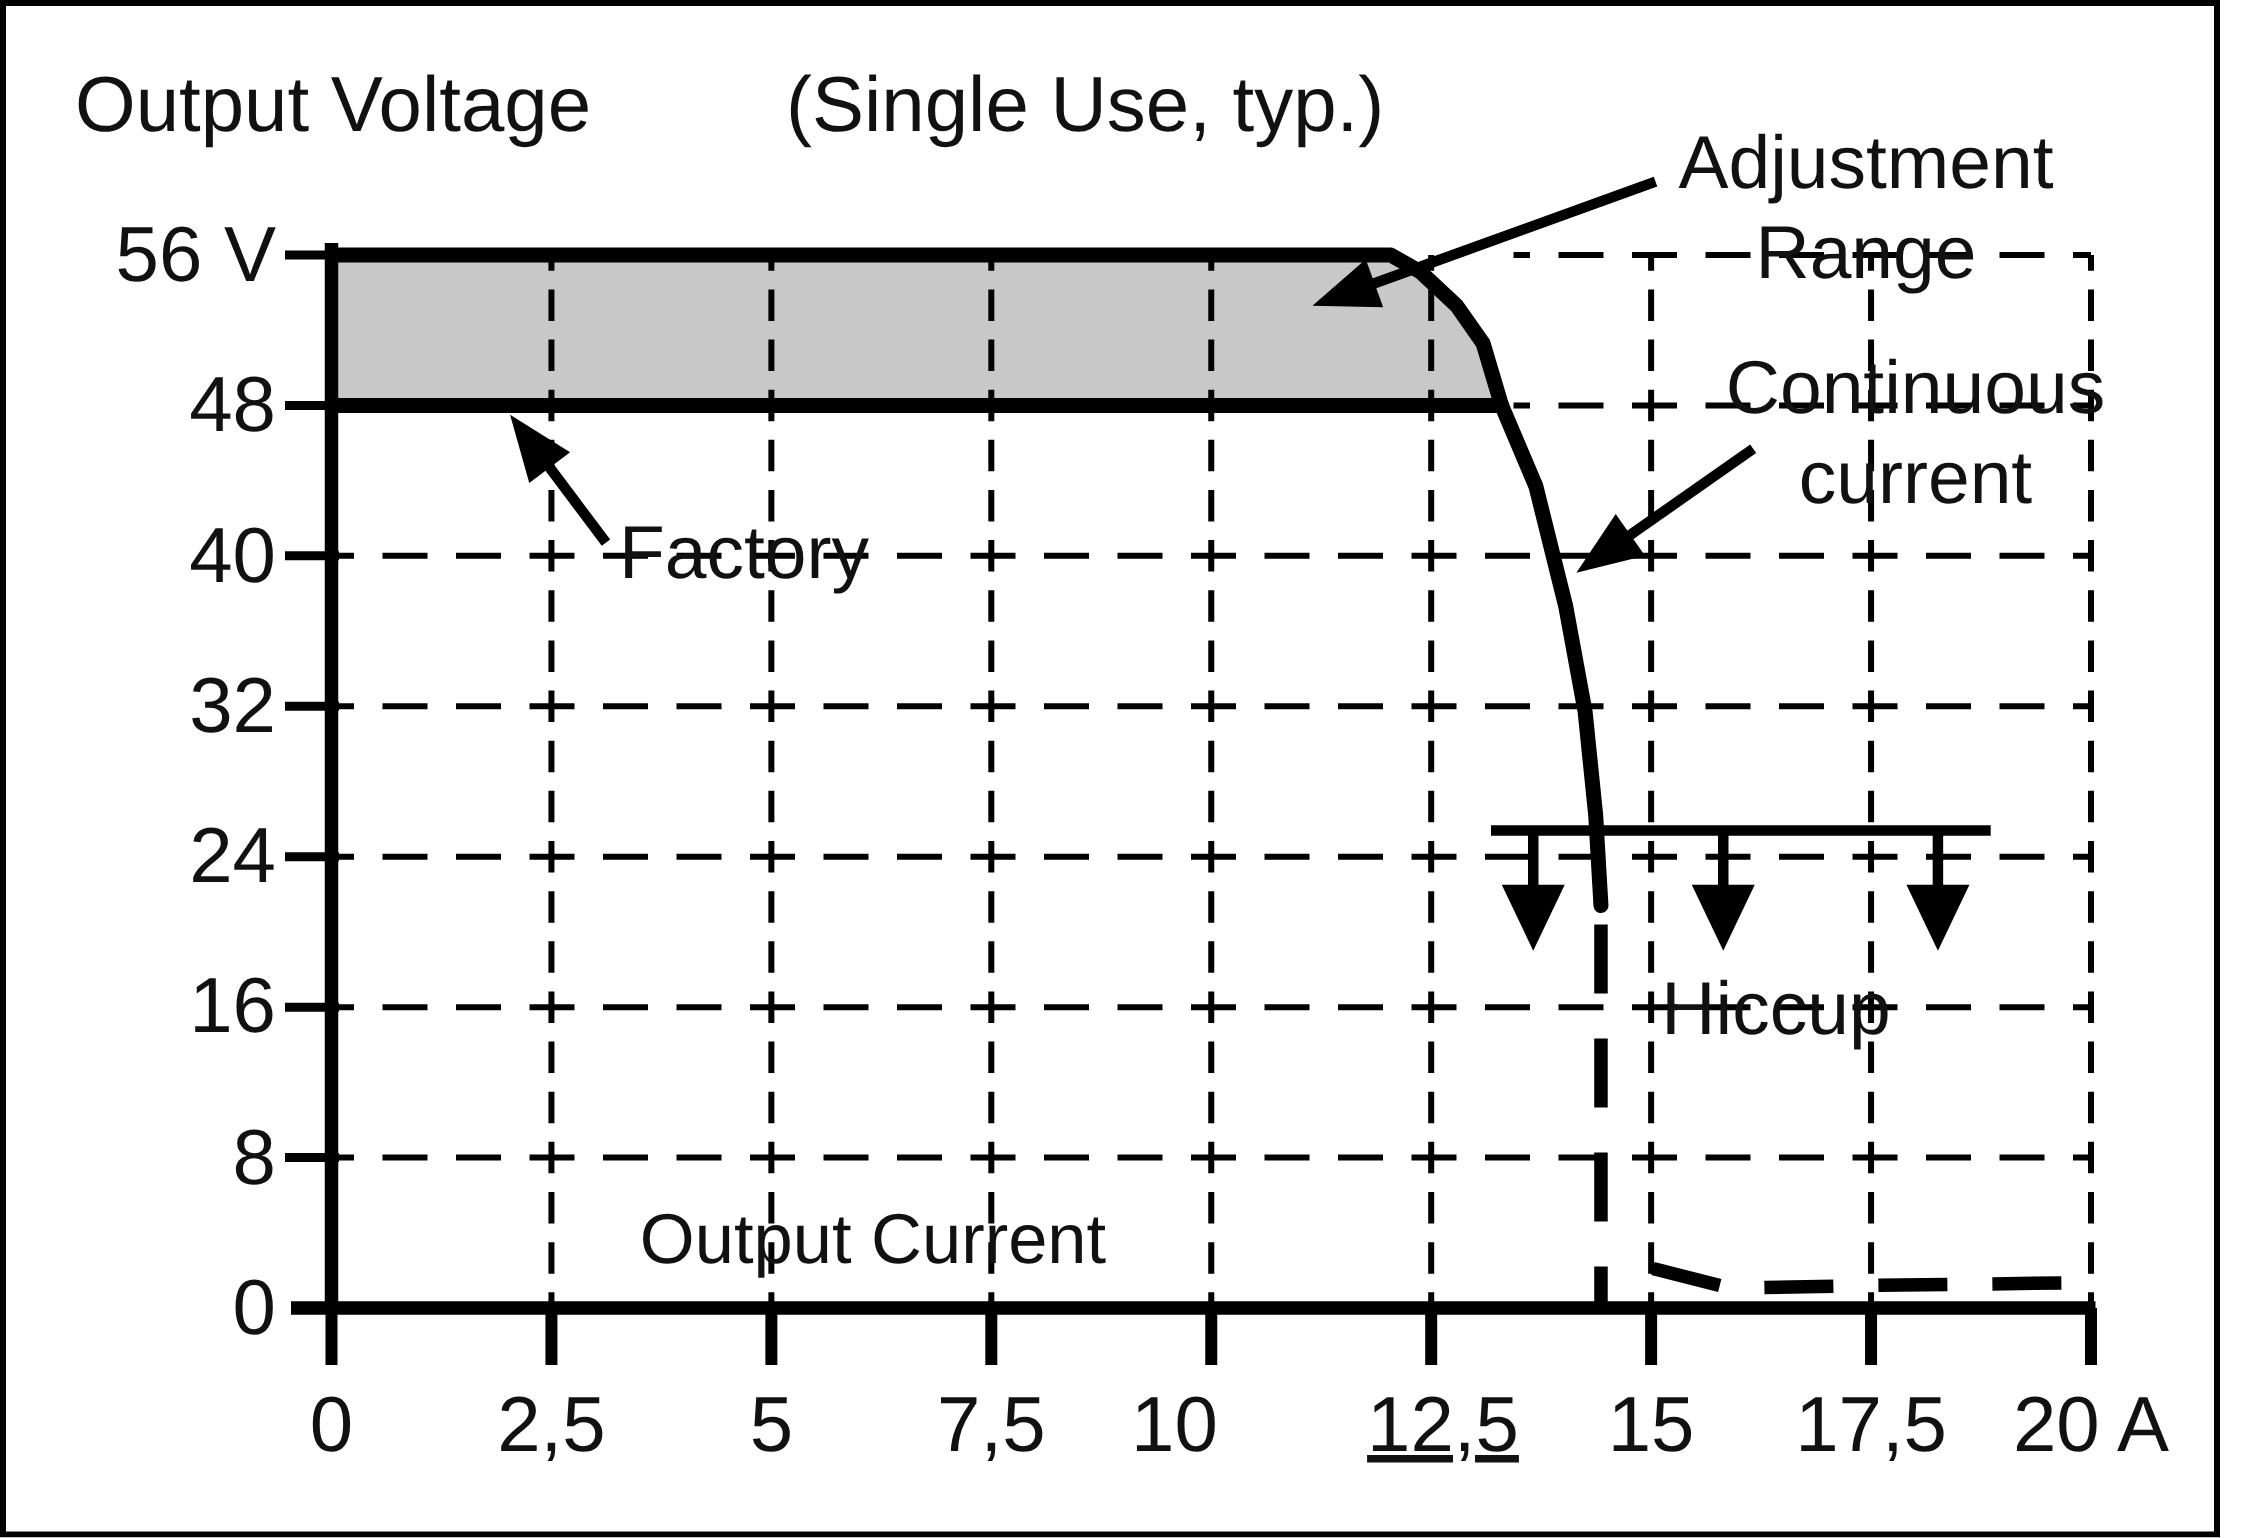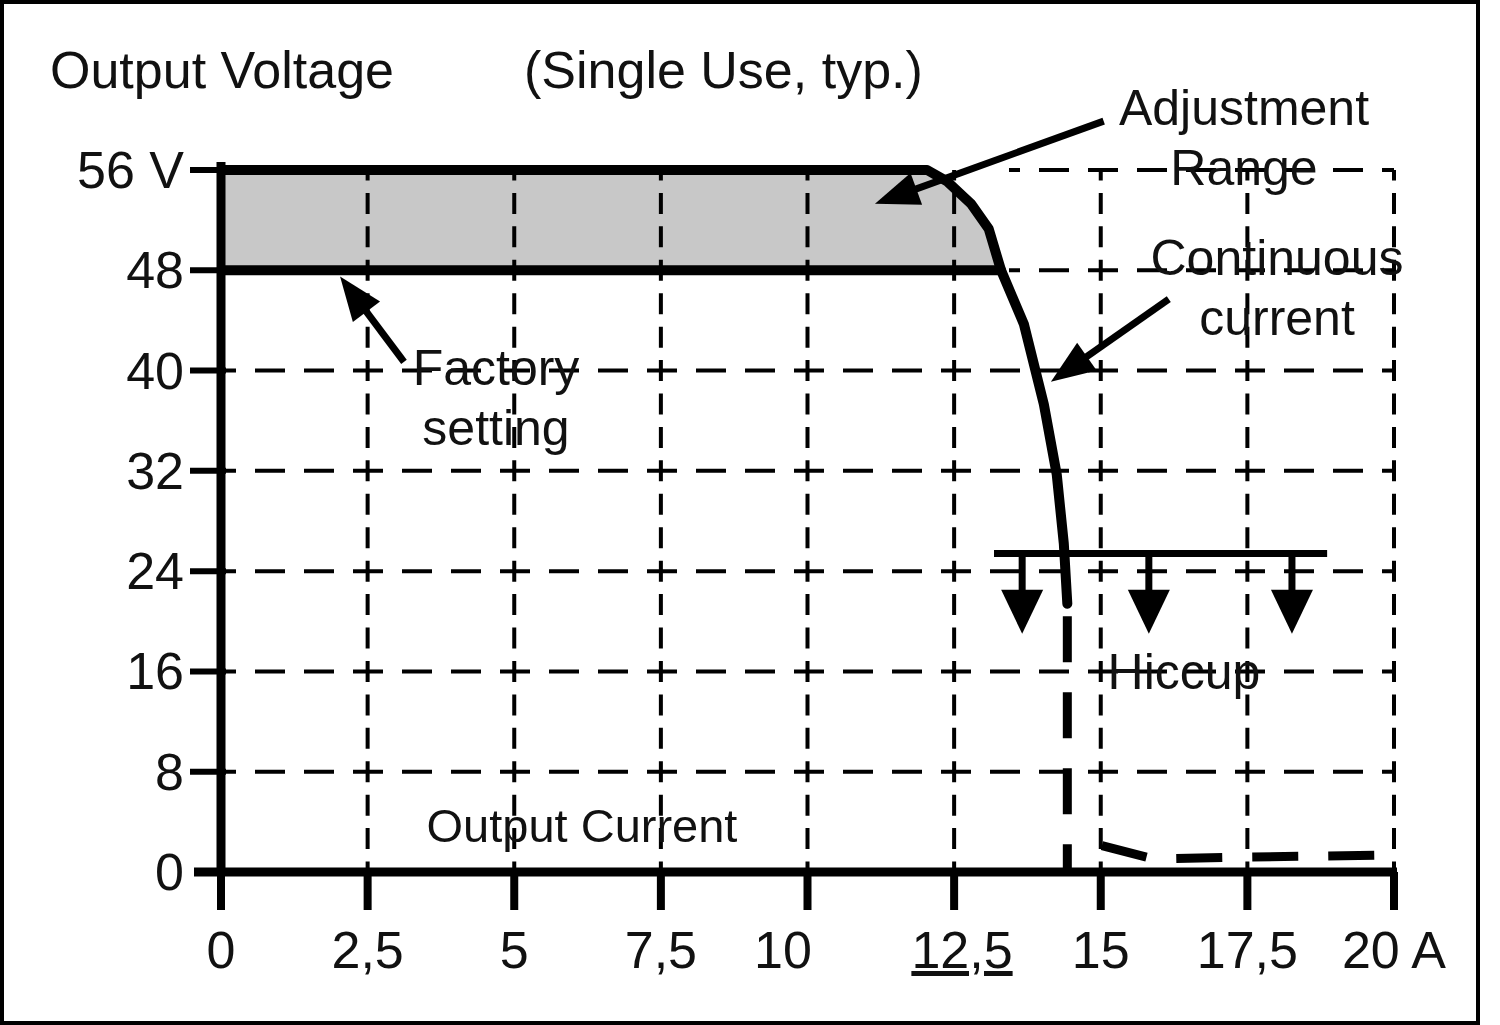--- a/index.html
+++ b/index.html
@@ -88,21 +88,20 @@
   <div class="ann" id="ann-adjustment">
     <div>Adjustment</div>
     <div>Range</div>
   </div>
   <div class="ann" id="ann-continuous">
     <div>Continuous</div>
     <div>current</div>
   </div>
   <div class="ann" id="ann-factory">
     <div>Factory</div>
-    <div>setting</div>
   </div>
   <div class="ann" id="ann-hiccup">
     <div>Hiccup</div>
   </div>
 
   <div class="lbl ann" id="xlabel">Output Current</div>
 
   <div id="y-ticks">
       <div class="ytick" style="top: 132px;">56 V</div>
       <div class="ytick" style="top: 232.286px;">48</div>

